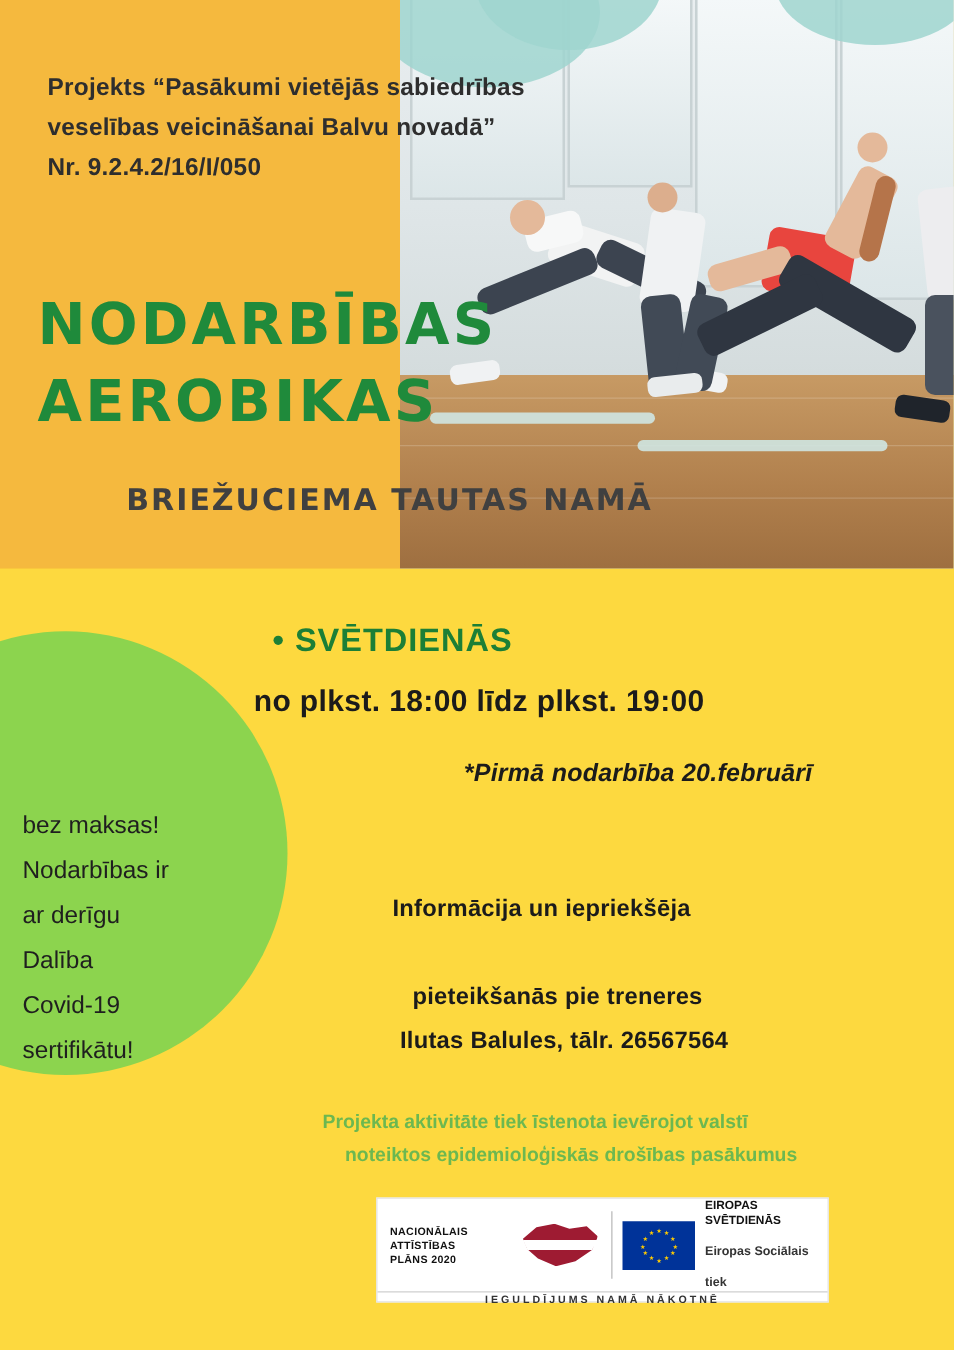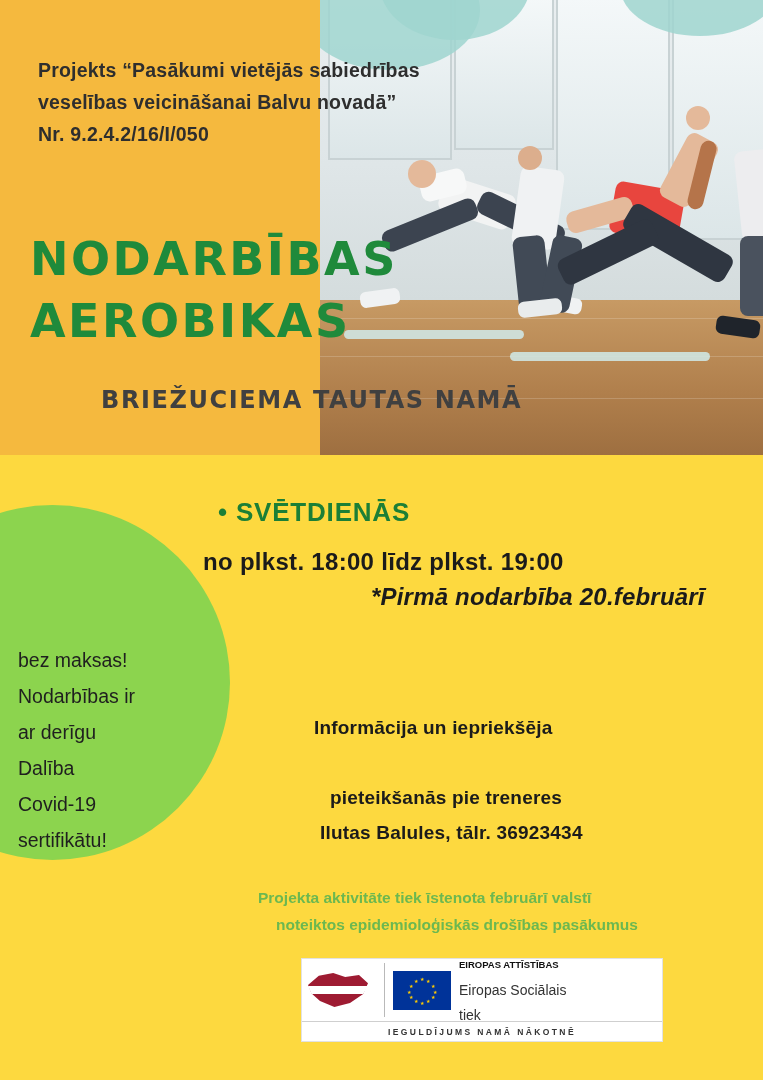--- a/index.html
+++ b/index.html
@@ -166,23 +166,23 @@
     left: 203px;
     top: 548px;
     color: #1b1b1b;
     font-size: 24px;
     font-weight: 700;
     letter-spacing: .3px;
   }
   .first-lesson {
     position: absolute;
     left: 371px;
-    top: 583px;
+    top: 608px;
     color: #1b1b1b;
-    font-size: 24px;
+    font-size: 20px;
     font-weight: 700;
     font-style: italic;
     letter-spacing: .2px;
   }
   .info {
     position: absolute;
     left: 314px;
     top: 710px;
     color: #1b1b1b;
     font-size: 19px;
@@ -277,22 +277,22 @@
     line-height: 4px;
   }
   .eu-text {
     margin-left: 8px;
     font-size: 9.5px;
     line-height: 12px;
     color: #111;
     font-weight: 700;
   }
   .eu-text .sub {
-    font-weight: 400;
-    font-size: 14px;
+    font-weight: 700;
+    font-size: 10px;
     color: #333;
     margin-top: 13px;
   }
   .logobar-footer {
     height: 19px;
     border-top: 1px solid #cfcfcf;
     display: flex;
     align-items: center;
     justify-content: center;
     font-size: 8.5px;
@@ -394,30 +394,35 @@
   <span>SVĒTDIENĀS</span>
 </div>
 
 <div class="time">no plkst. 18:00 līdz plkst. 19:00</div>
 
 <div class="first-lesson">*Pirmā nodarbība 20.februārī</div>
 
 <div class="info">
   <div>Informācija un iepriekšēja</div>
   <div>pieteikšanās pie treneres</div>
-  <div>Ilutas Balules, tālr. 36923434</div>
+  <div>Ilutas Balules, tālr. 26567564</div>
 </div>
 
 <div class="note">
-  <div>Projekta aktivitāte tiek īstenota februārī valstī</div>
+  <div>Projekta aktivitāte tiek īstenota ievērojot valstī</div>
   <div>noteiktos epidemioloģiskās drošības pasākumus</div>
 </div>
 
 <div class="logobar">
   <div class="logobar-main">
+    <div class="logo-nap">
+      <div>NACIONĀLAIS</div>
+      <div>ATTĪSTĪBAS</div>
+      <div>PLĀNS 2020</div>
+    </div>
     <div class="logo-latvia">
       <div class="lv-shape"></div>
       <div class="lv-band"></div>
     </div>
     <div class="divider"></div>
     <div class="logo-eu">
       <div class="eu-stars">
         <div class="eu-star" style="left:11px; top:0px;">★</div>
         <div class="eu-star" style="left:17px; top:2px;">★</div>
         <div class="eu-star" style="left:22px; top:7px;">★</div>
@@ -426,19 +431,19 @@
         <div class="eu-star" style="left:17px; top:22px;">★</div>
         <div class="eu-star" style="left:11px; top:24px;">★</div>
         <div class="eu-star" style="left:5px; top:22px;">★</div>
         <div class="eu-star" style="left:0px; top:18px;">★</div>
         <div class="eu-star" style="left:-2px; top:13px;">★</div>
         <div class="eu-star" style="left:0px; top:7px;">★</div>
         <div class="eu-star" style="left:5px; top:2px;">★</div>
       </div>
     </div>
     <div class="eu-text">
-      <div>EIROPAS ATTĪSTĪBAS</div>
+      <div>EIROPAS SVĒTDIENĀS</div>
       <div class="sub">Eiropas Sociālais</div>
       <div class="sub">tiek</div>
     </div>
   </div>
   <div class="logobar-footer">IEGULDĪJUMS NAMĀ NĀKOTNĒ</div>
 </div>
 
 </body></html>

